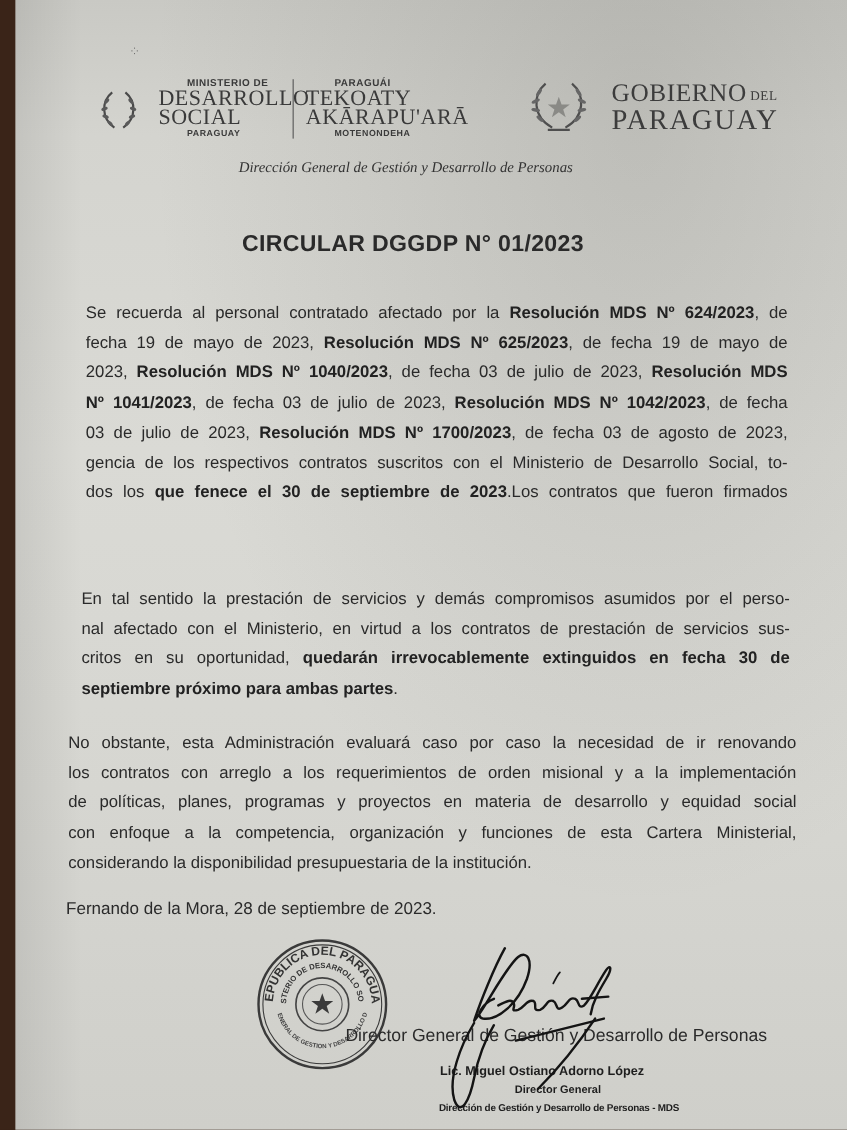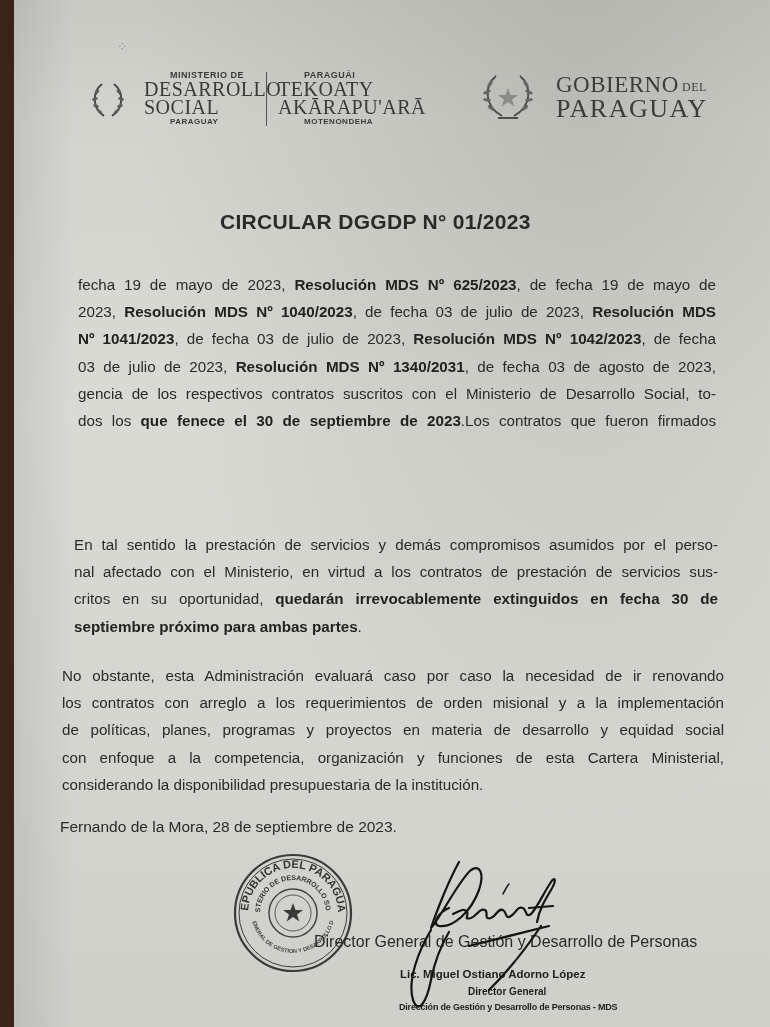--- a/index.html
+++ b/index.html
@@ -110,28 +110,30 @@
         <ellipse cx="51" cy="28" rx="4" ry="1.6" transform="rotate(-10 51 28)"></ellipse>
         <ellipse cx="47" cy="36" rx="4" ry="1.6" transform="rotate(-40 47 36)"></ellipse>
       </g>
       <polygon points="30,16 32.5,23 40,23 34,27.5 36.3,34.5 30,30 23.7,34.5 26,27.5 20,23 27.5,23" fill="#8a8a86"></polygon>
     </svg>
     <div class="abs gov-big" style="left:82px;top:2px;font-size:23px;letter-spacing:0.5px">GOBIERNO</div>
     <div class="abs gov-big" style="left:208px;top:10px;font-size:12px;letter-spacing:0.5px">DEL</div>
     <div class="abs gov-big" style="left:82px;top:24px;font-size:26px;letter-spacing:1.5px">PARAGUAY</div>
   </div>
 
+  <div class="abs dgg-subtitle">Dirección General de Gestión y Desarrollo de Personas</div>
 
   <div class="abs circular-title">CIRCULAR DGGDP N° 01/2023</div>
 
   <div class="para" id="p1" style="left:64px;top:271px;width:638px">
+      <span class="line"><span>Se recuerda al personal contratado afectado por la </span><b>Resolución MDS Nº 624/2023</b><span>, de</span></span>
       <span class="line"><span>fecha 19 de mayo de 2023, </span><b>Resolución MDS Nº 625/2023</b><span>, de fecha 19 de mayo de</span></span>
       <span class="line"><span>2023, </span><b>Resolución MDS Nº 1040/2023</b><span>, de fecha 03 de julio de 2023, </span><b>Resolución MDS</b></span>
       <span class="line"><b>Nº 1041/2023</b><span>, de fecha 03 de julio de 2023, </span><b>Resolución MDS Nº 1042/2023</b><span>, de fecha</span></span>
-      <span class="line"><span>03 de julio de 2023, </span><b>Resolución MDS Nº 1340/2031</b><span>, de fecha 03 de agosto de 2023,</span></span>
+      <span class="line"><span>03 de julio de 2023, </span><b>Resolución MDS Nº 1700/2023</b><span>, de fecha 03 de agosto de 2023,</span></span>
       <span class="line"><span>gencia de los respectivos contratos suscritos con el Ministerio de Desarrollo Social, to-</span></span>
       <span class="line"><span>dos los </span><b>que fenece el 30 de septiembre de 2023</b><span>.Los contratos que fueron firmados</span></span>
     </div>
   <div class="para" id="p2" style="left:60px;top:531px;width:644px">
       <span class="line"><span>En tal sentido la prestación de servicios y demás compromisos asumidos por el perso-</span></span>
       <span class="line"><span>nal afectado con el Ministerio, en virtud a los contratos de prestación de servicios sus-</span></span>
       <span class="line"><span>critos en su oportunidad, </span><b>quedarán irrevocablemente extinguidos en fecha 30 de</b></span>
       <span class="line last"><b>septiembre próximo para ambas partes</b><span>.</span></span>
     </div>
   <div class="para" id="p3" style="left:48px;top:662px;width:662px">

